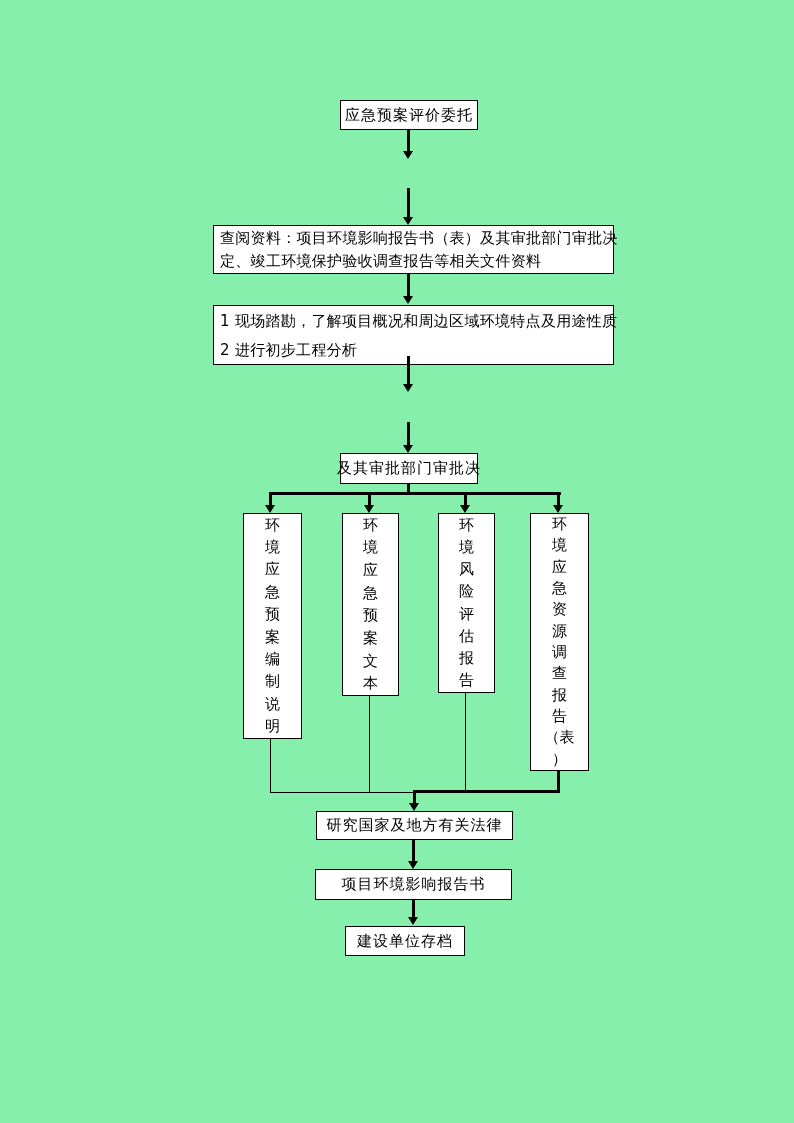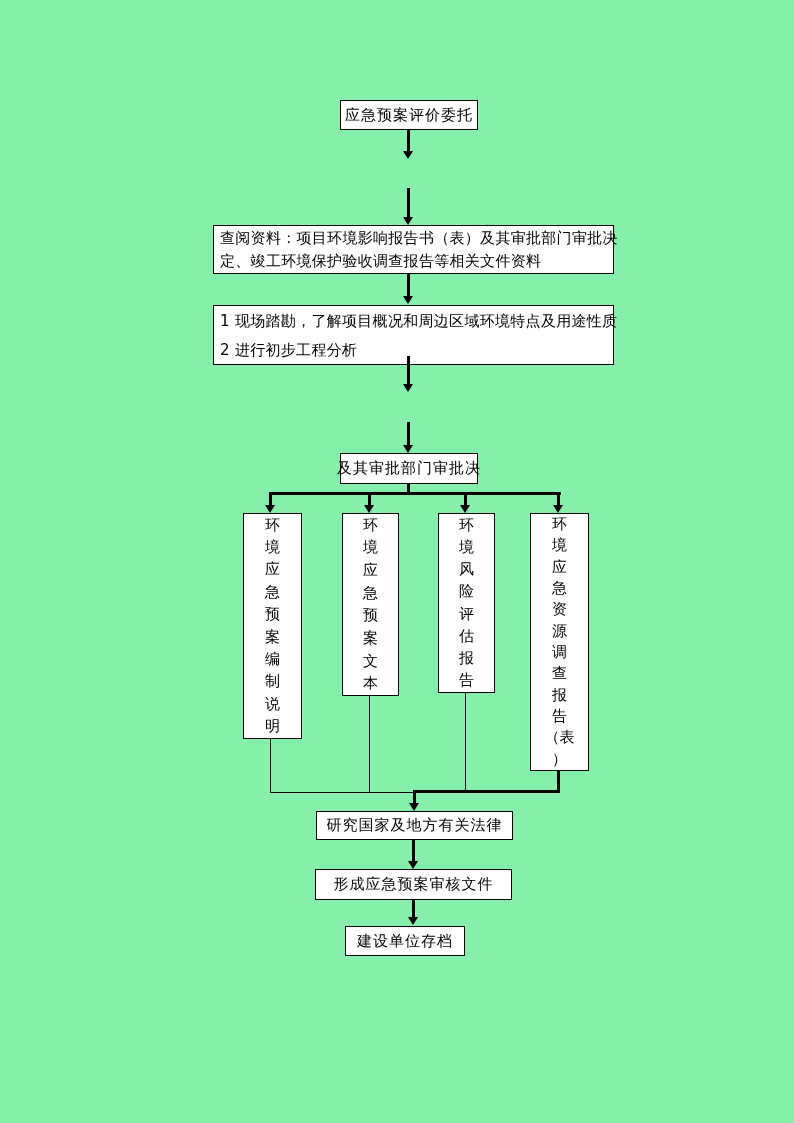--- a/index.html
+++ b/index.html
@@ -137,21 +137,21 @@
       <div>调</div>
       <div>查</div>
       <div>报</div>
       <div>告</div>
       <div>（表</div>
       <div>）</div>
     </div>
 
   <div class="box center" style="left:316px;top:811px;width:197px;height:29px">研究国家及地方有关法律</div>
 
-  <div class="box center" style="left:315px;top:869px;width:197px;height:31px">形成应急预案审核文件</div>
+  <div class="box center" style="left:315px;top:869px;width:197px;height:31px">项目环境影响报告书</div>
 
   <div class="box center" style="left:345px;top:926px;width:120px;height:30px">建设单位存档</div>
 
   <div class="vl" style="left:407px;top:129px;width:3px;height:23px"></div>
   <div class="ah" style="left:403px;top:151px"></div>
 
   <div class="vl" style="left:407px;top:188px;width:3px;height:30px"></div>
   <div class="ah" style="left:403px;top:217px"></div>
 
   <div class="vl" style="left:407px;top:273px;width:3px;height:24px"></div>

